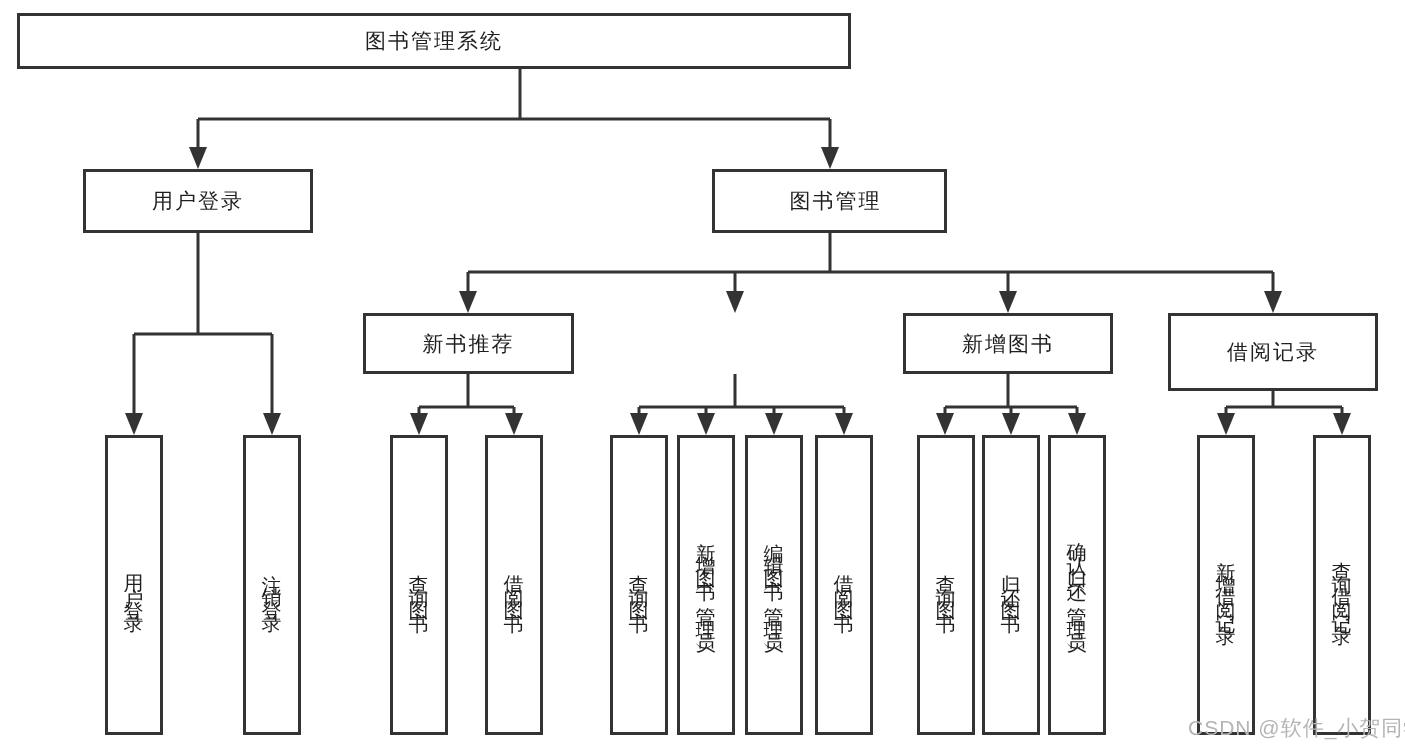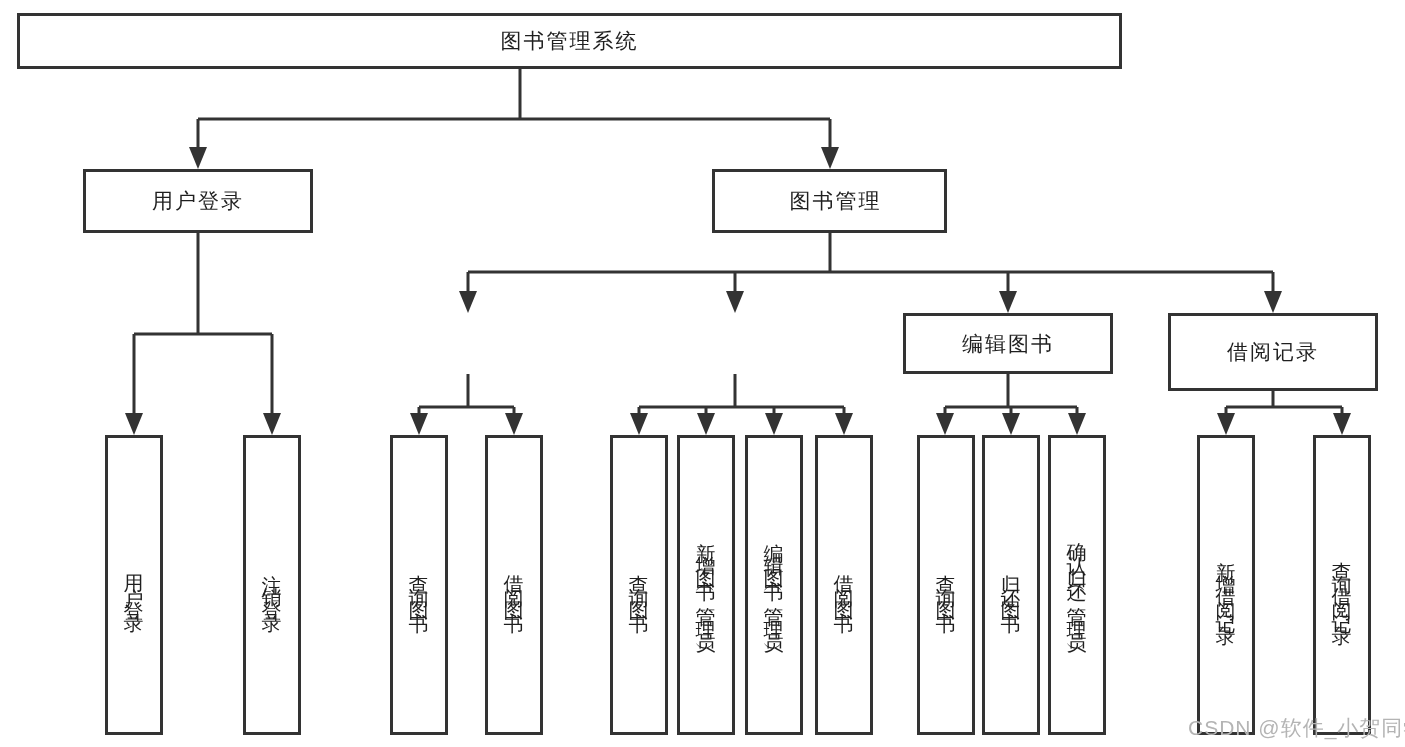--- a/index.html
+++ b/index.html
@@ -29,21 +29,21 @@
   .leaf {
     top: 435px;
     width: 58px;
     height: 300px;
     writing-mode: vertical-rl;
     text-orientation: mixed;
     font-size: 20px;
     letter-spacing: 13px;
     line-height: 1;
   }
-  #root    { left: 17px;   top: 13px;  width: 1105px; height: 56px; }
+  #root    { left: 17px;   top: 13px;  width: 834px; height: 56px; }
   #l2-user { left: 83px;   top: 169px; width: 230px;  height: 64px; }
   #l2-book { left: 712px;  top: 169px; width: 235px;  height: 64px; padding-left: 12px; }
   #l3-nb   { left: 363px;  top: 313px; width: 211px;  height: 61px; }
   #l3-bw   { left: 630px;  top: 313px; width: 210px;  height: 61px; }
   #l3-cu   { left: 903px;  top: 313px; width: 210px;  height: 61px; }
   #l3-rc   { left: 1168px; top: 313px; width: 210px;  height: 78px; }
   #lf-user-1 { left: 105px;  }
   #lf-user-2 { left: 243px;  }
   #lf-nb-1   { left: 390px;  }
   #lf-nb-2   { left: 485px;  }
@@ -113,21 +113,22 @@
       <path class="ar" d="M1217 413 h18 l-9 22 z"></path>
       <path class="ar" d="M1333 413 h18 l-9 22 z"></path>
     </g>
   </svg>
 
   <div id="root" class="node h-node">图书管理系统</div>
 
   <div id="l2-user" class="node h-node">用户登录</div>
   <div id="l2-book" class="node h-node">图书管理</div>
 
-  <div id="l3-cu" class="node h-node">编辑图书</div>
+  <div id="l3-nb" class="node h-node">新书推荐</div>
+  <div id="l3-cu" class="node h-node">新增图书</div>
   <div id="l3-rc" class="node h-node">借阅记录</div>
 
   <div id="lf-user-1" class="node leaf">用户登录</div>
   <div id="lf-user-2" class="node leaf">注销登录</div>
 
   <div id="lf-nb-1" class="node leaf">查询图书</div>
   <div id="lf-nb-2" class="node leaf">借阅图书</div>
 
   <div id="lf-bw-1" class="node leaf">查询图书</div>
   <div id="lf-bw-2" class="node leaf">新增图书（管理员）</div>

